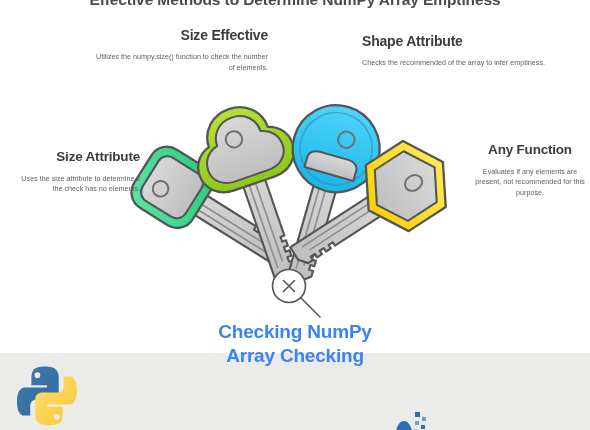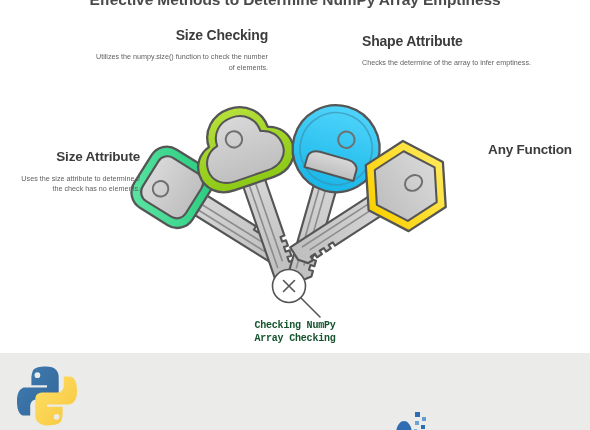--- a/index.html
+++ b/index.html
@@ -43,22 +43,22 @@
   #c-size-function{left:88px;top:27px;width:180px;text-align:right;}
   #c-size-function .head{font-size:14px;}
   #c-shape-attribute{left:334px;top:33px;width:190px;text-align:left;margin-left:28px;}
   #c-shape-attribute .head{font-size:14px;}
   #c-size-attribute{left:10px;top:142px;width:130px;text-align:right;margin-top:7px;}
   #c-any-function{left:470px;top:142px;width:120px;text-align:center;}
 
   
   .center-caption{
     position:absolute;left:195px;top:320px;width:200px;
-    text-align:center;font-size:10px;font-weight:700;color:#14532d;
-    line-height:1.25;letter-spacing:-0.2px;font-family:Liberation Mono, monospace;
+    text-align:center;font-size:19px;font-weight:700;color:#3b82f6;
+    line-height:1.25;letter-spacing:-0.2px;
   }
 
   
   #keys{position:absolute;left:0;top:0;width:590px;height:430px;}
 
   
   #pylogo{position:absolute;left:14px;top:363px;width:66px;height:66px;}
   #mini-logo{position:absolute;left:394px;top:408px;width:34px;height:26px;}
 </style>
 </head>
@@ -155,36 +155,37 @@
     </g>
 
     <g>
       <circle cx="289" cy="286" r="16.5" fill="#ffffff" stroke="#555" stroke-width="1.6"></circle>
       <path d="M 283.5 280.5 L 294.5 291.5 M 294.5 280.5 L 283.5 291.5" stroke="#555" stroke-width="1.6" stroke-linecap="round"></path>
       <path d="M 301 298 L 320 317" stroke="#555" stroke-width="1.6" stroke-linecap="round"></path>
     </g>
   </svg>
 
   <div class="callout" id="c-size-function">
-    <div class="head">Size Checking</div>
+    <div class="head">Size Effective</div>
     <div class="body">Utilizes the numpy.size() function to check the number of elements.</div>
   </div>
 
   <div class="callout" id="c-shape-attribute">
     <div class="head">Shape Attribute</div>
-    <div class="body">Checks the determine of the array to infer emptiness.</div>
+    <div class="body">Checks the recommended of the array to infer emptiness.</div>
   </div>
 
   <div class="callout" id="c-size-attribute">
     <div class="head">Size Attribute</div>
     <div class="body">Uses the size attribute to determine if the check has no elements.</div>
   </div>
 
   <div class="callout" id="c-any-function">
     <div class="head">Any Function</div>
+    <div class="body">Evaluates if any elements are present, not recommended for this purpose.</div>
   </div>
 
   <div class="center-caption">
     <div>Checking NumPy</div>
     <div>Array Checking</div>
   </div>
 
   <svg id="pylogo" viewBox="0 0 110 110" xmlns="http://www.w3.org/2000/svg">
     <defs>
       <linearGradient id="pyBlue" x1="0" y1="0" x2="1" y2="1">

